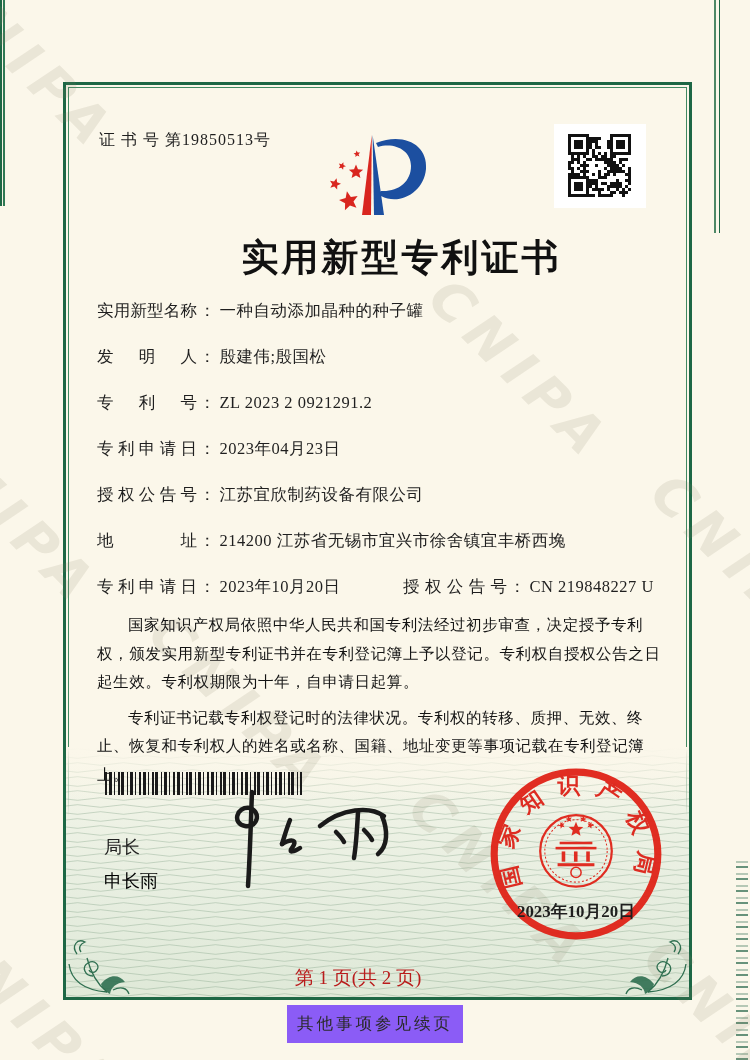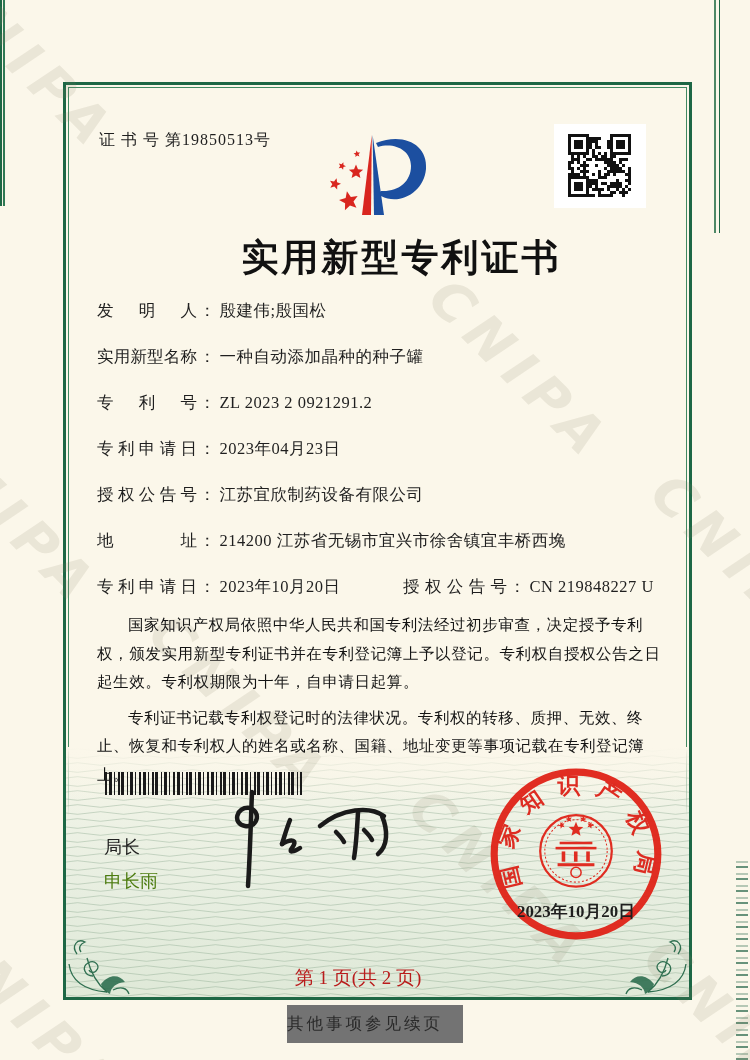--- a/index.html
+++ b/index.html
@@ -54,30 +54,30 @@
   .paras{left:97px;top:611px;width:566px;z-index:3;font-size:15.5px;line-height:28.5px;color:#141414;}
   .paras p{margin:0 0 7px 0;text-indent:2em;letter-spacing:.6px;}
   
   .barcode{left:105px;top:772px;width:197px;height:23px;z-index:4;
     background:repeating-linear-gradient(90deg,
       #1a1a1a 0 2px,rgba(0,0,0,0) 2px 4px,#1a1a1a 4px 7px,rgba(0,0,0,0) 7px 9px,
       #1a1a1a 9px 10px,rgba(0,0,0,0) 10px 13px,#1a1a1a 13px 15px,rgba(0,0,0,0) 15px 16px,
       #1a1a1a 16px 19px,rgba(0,0,0,0) 19px 22px,#1a1a1a 22px 23px,rgba(0,0,0,0) 23px 25px,
       #1a1a1a 25px 28px,rgba(0,0,0,0) 28px 30px,#1a1a1a 30px 31px,rgba(0,0,0,0) 31px 34px);}
   .sig-title{left:104px;top:835px;z-index:4;font-family:Liberation Sans, sans-serif;font-size:18px;color:#222;}
-  .sig-name{left:104px;top:869px;z-index:4;font-family:"Liberation Sans","DejaVu Sans",sans-serif;font-size:18px;color:#4d7c0f;}
+  .sig-name{left:104px;top:869px;z-index:4;font-family:"Liberation Sans","DejaVu Sans",sans-serif;font-size:18px;color:#000000;}
   .signature{left:212px;top:786px;width:190px;height:108px;z-index:4;}
   .seal{left:486px;top:764px;width:180px;height:180px;z-index:5;opacity:.95;}
   .flourish{width:72px;height:72px;z-index:3;}
   .flourish-left{left:67px;top:924px;}
   .flourish-right{left:616px;top:924px;transform:scaleX(-1);}
   .page-num{left:63px;top:965px;width:590px;text-align:center;z-index:4;font-size:19px;color:#b91c1c;}
   
-  .note-box{left:287px;top:1005px;width:176px;height:38px;background:#737373;z-index:3;
-    display:flex;align-items:center;}
+  .note-box{left:287px;top:1005px;width:176px;height:38px;background:#8b5cf6;z-index:3;
+    display:flex;align-items:center;justify-content:center;}
   .note-box span{font-size:16.5px;letter-spacing:3px;color:#2a2a2a;}
 </style>
 </head>
 <body>
 
 <div class="abs edge-strip-left"></div>
 <div class="abs edge-line-right"></div>
 <div class="abs edge-lace-right"></div>
 
 <span class="watermark" style="left:25px;top:60px">CNIPA</span>
@@ -306,26 +306,26 @@
       <rect x="39" y="60" width="3" height="3" fill="#111"></rect>
       <rect x="42" y="60" width="3" height="3" fill="#111"></rect>
       <rect x="54" y="60" width="3" height="3" fill="#111"></rect>
     </svg>
 </div>
 
 <div class="abs title">实用新型专利证书</div>
 
 <div class="abs fields" id="fields">
   <div class="field-row">
+    <span class="field-label">实用新型名称</span><span class="field-colon">：</span><span class="field-value">一种自动添加晶种的种子罐</span>
+    
+  </div>
+
+  <div class="field-row">
     <span class="field-label">发明人</span><span class="field-colon">：</span><span class="field-value">殷建伟;殷国松</span>
-    
-  </div>
-
-  <div class="field-row">
-    <span class="field-label">实用新型名称</span><span class="field-colon">：</span><span class="field-value">一种自动添加晶种的种子罐</span>
     
   </div>
 
   <div class="field-row">
     <span class="field-label">专利号</span><span class="field-colon">：</span><span class="field-value">ZL 2023 2 0921291.2</span>
     
   </div>
 
   <div class="field-row">
     <span class="field-label">专利申请日</span><span class="field-colon">：</span><span class="field-value">2023年04月23日</span>

